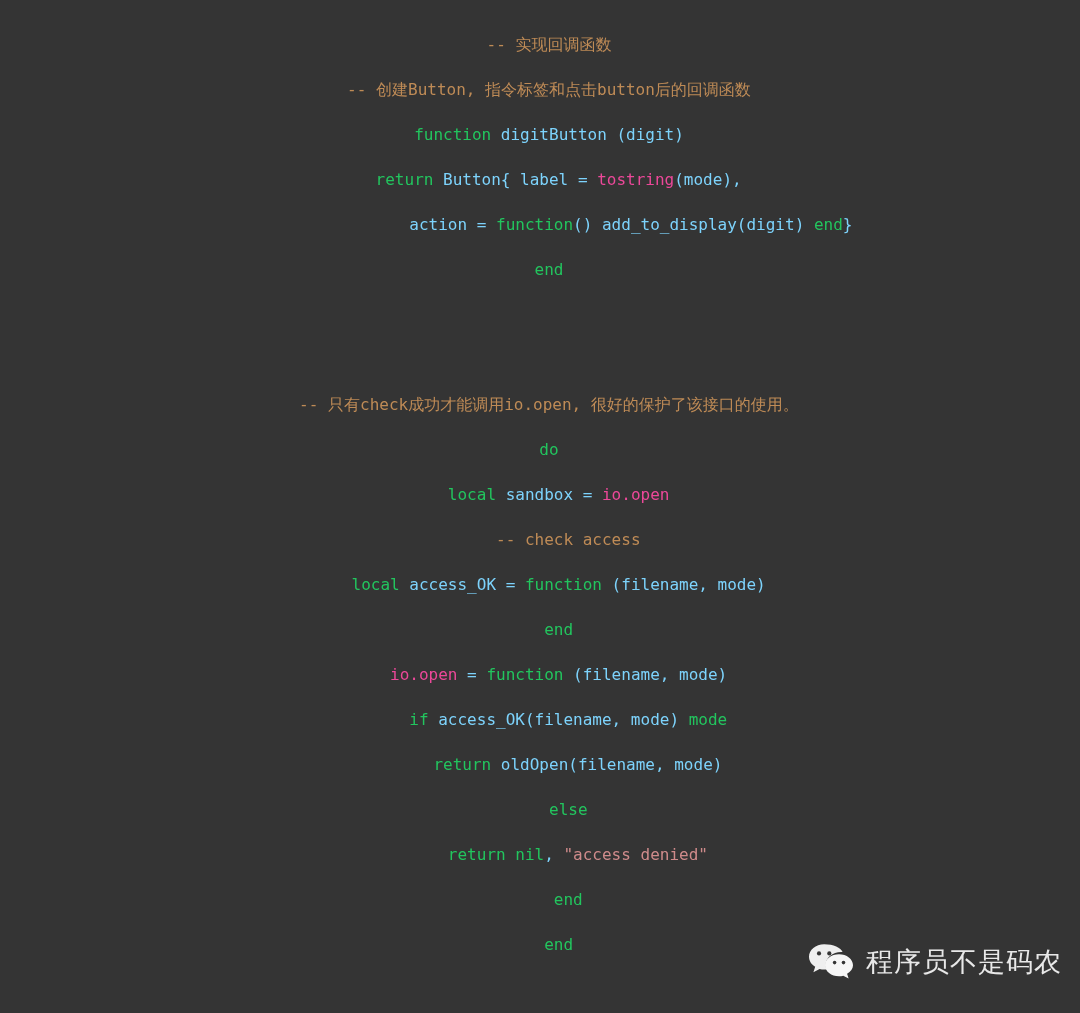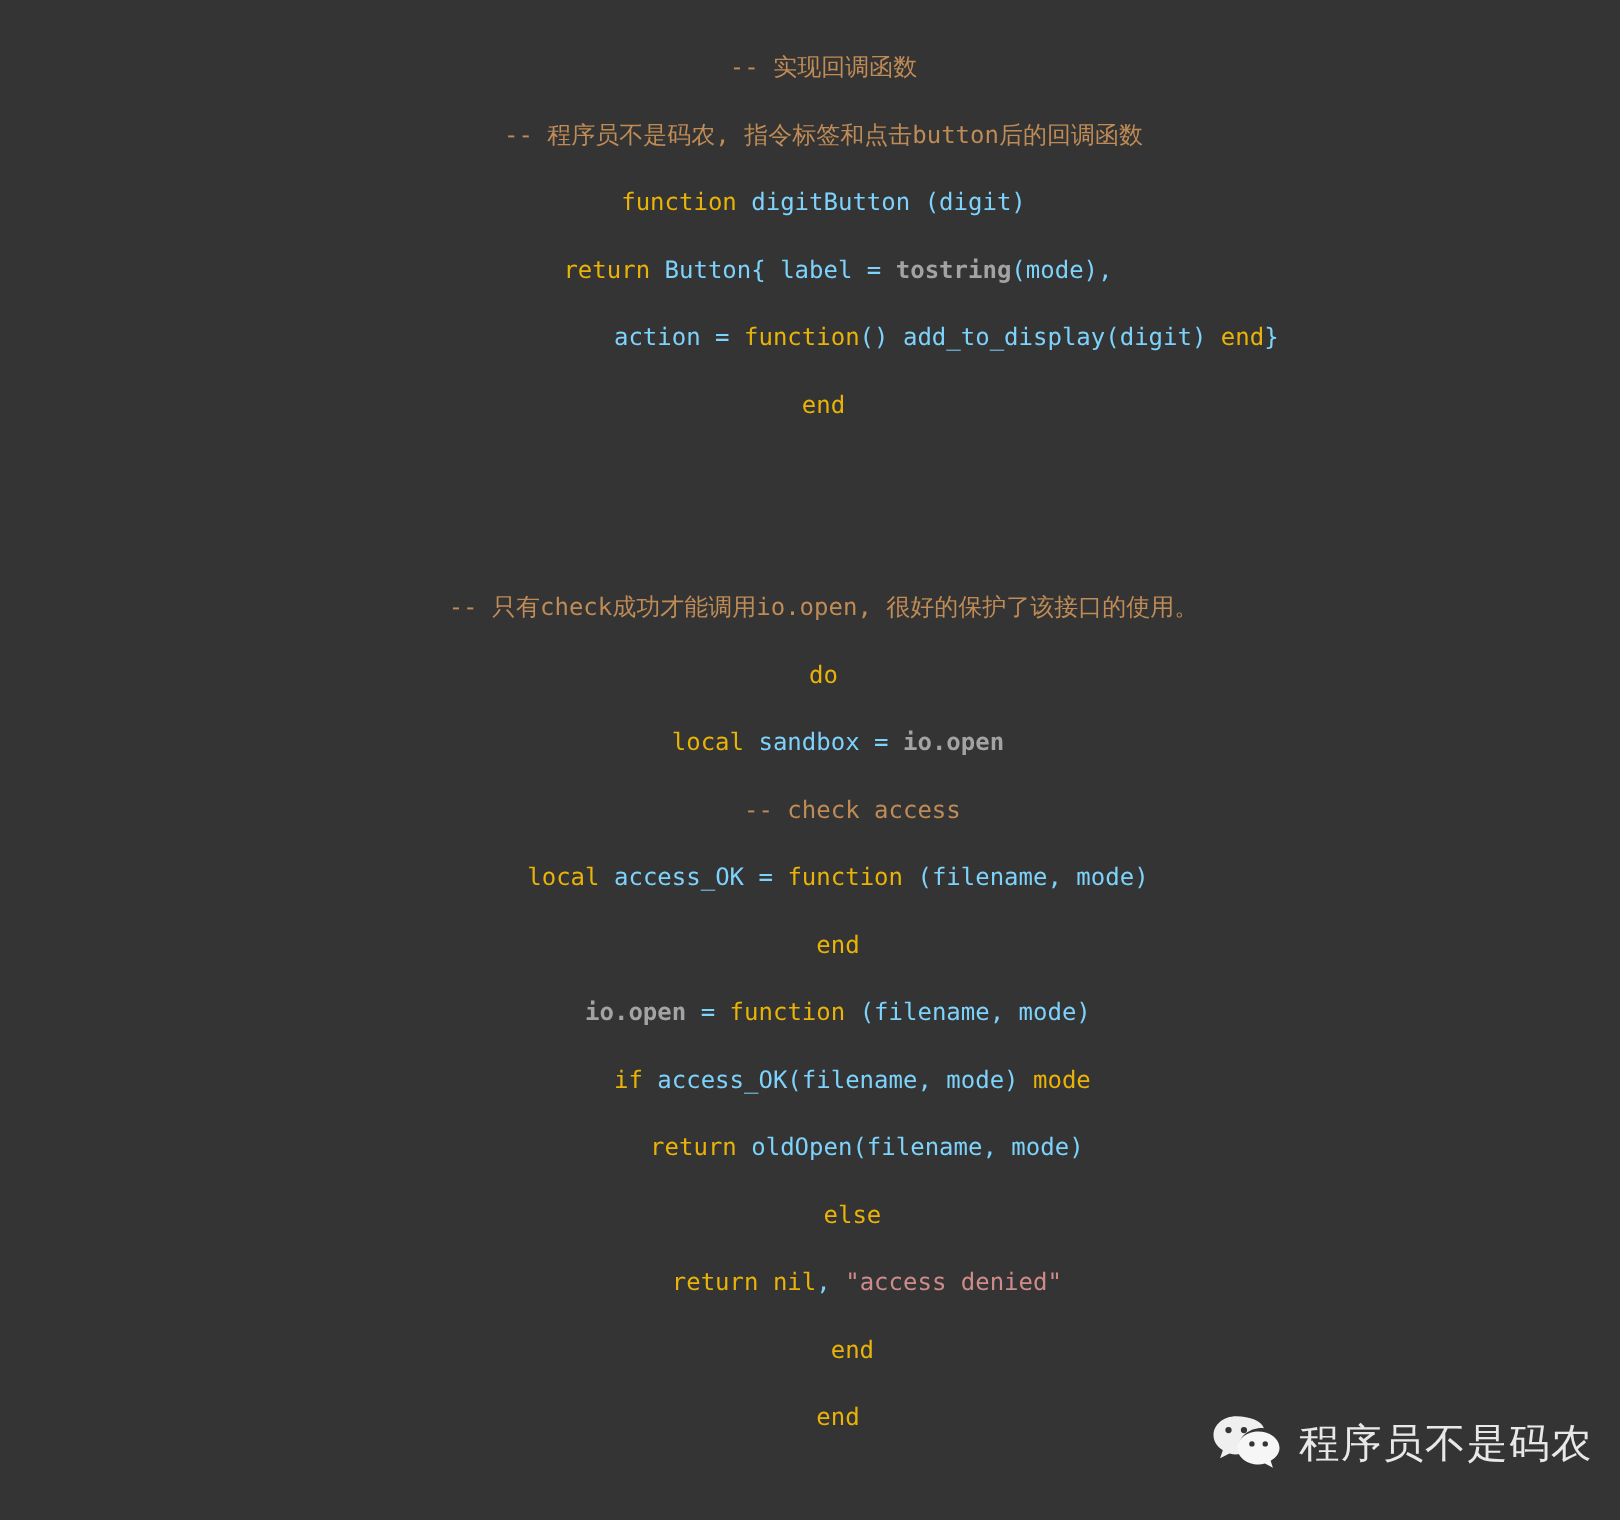--- a/index.html
+++ b/index.html
@@ -22,22 +22,22 @@
   .code-line {
     height: 45px;
     line-height: 45px;
     font-size: 16px;
     white-space: pre;
     letter-spacing: 0px;
     text-align: center;
   }
   .tok { white-space: pre; }
   .t-comment  { color: #bf8b56; }
-  .t-keyword  { color: #eab308; }
-  .t-builtin  { color: #a3a3a3; font-weight: bold; }
+  .t-keyword  { color: #22c55e; }
+  .t-builtin  { color: #ec4899; }
   .t-plain    { color: #7dd3fc; }
   .t-string   { color: #cf8b8b; }
   .t-blank    { color: transparent; }
 
   
   #watermark {
     position: absolute;
     left: 808px;
     top: 942px;
     display: flex;
@@ -55,21 +55,21 @@
     color: #e8e8e8;
     letter-spacing: 1px;
     white-space: nowrap;
   }
 </style>
 </head>
 <body>
 
 <div id="code-block">
     <div class="code-line"><span class="tok t-comment">-- 实现回调函数</span></div>
-    <div class="code-line"><span class="tok t-comment">-- 程序员不是码农, 指令标签和点击button后的回调函数</span></div>
+    <div class="code-line"><span class="tok t-comment">-- 创建Button, 指令标签和点击button后的回调函数</span></div>
     <div class="code-line"><span class="tok t-keyword">function</span><span class="tok t-plain"> digitButton (digit)</span></div>
     <div class="code-line"><span class="tok t-blank">  </span><span class="tok t-keyword">return</span><span class="tok t-plain"> Button{ label = </span><span class="tok t-builtin">tostring</span><span class="tok t-plain">(mode),</span></div>
     <div class="code-line"><span class="tok t-blank">                 </span><span class="tok t-plain">action = </span><span class="tok t-keyword">function</span><span class="tok t-plain">() add_to_display(digit) </span><span class="tok t-keyword">end</span><span class="tok t-plain">}</span></div>
     <div class="code-line"><span class="tok t-keyword">end</span></div>
     <div class="code-line"><span class="tok t-blank"> </span></div>
     <div class="code-line"><span class="tok t-blank"> </span></div>
     <div class="code-line"><span class="tok t-comment">-- 只有check成功才能调用io.open, 很好的保护了该接口的使用。</span></div>
     <div class="code-line"><span class="tok t-keyword">do</span></div>
     <div class="code-line"><span class="tok t-blank">  </span><span class="tok t-keyword">local</span><span class="tok t-plain"> sandbox = </span><span class="tok t-builtin">io.open</span></div>
     <div class="code-line"><span class="tok t-blank">    </span><span class="tok t-comment">-- check access</span></div>

